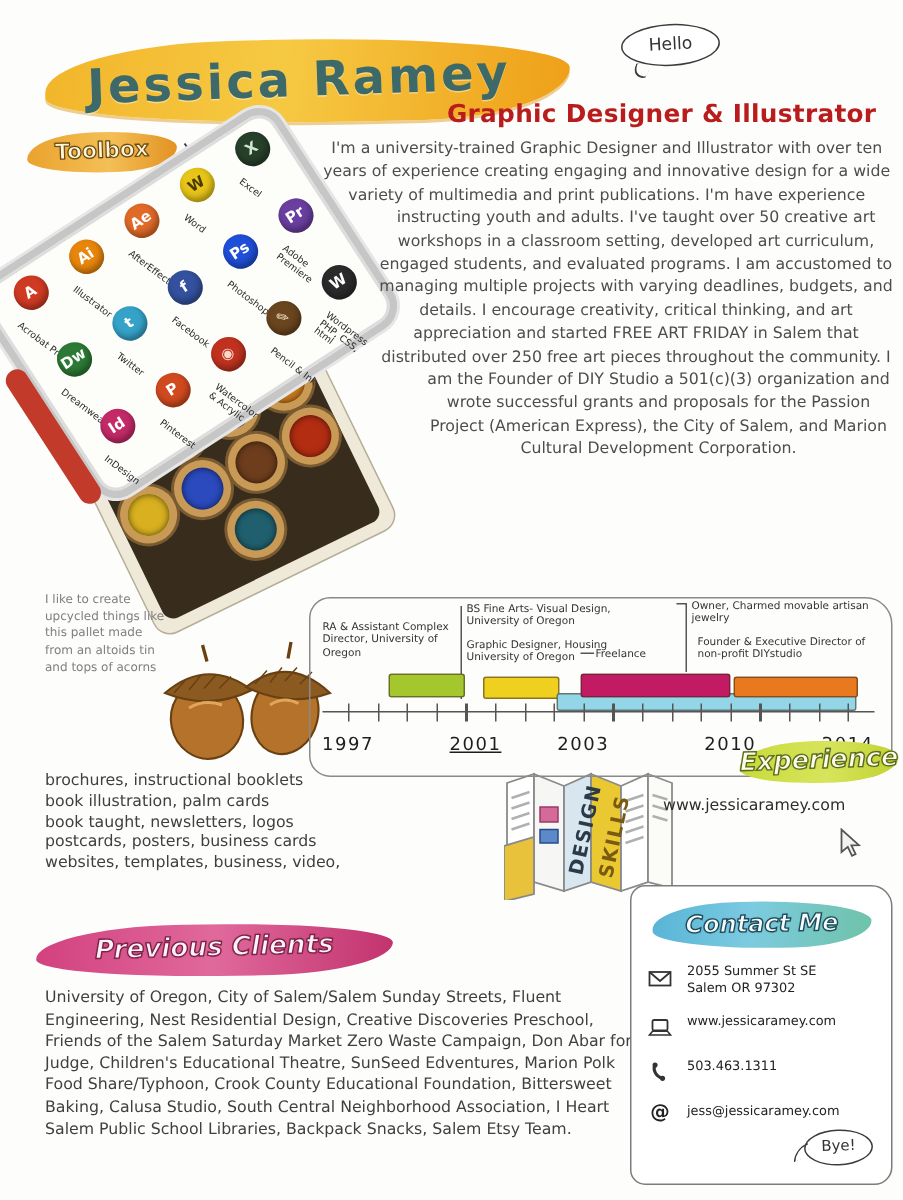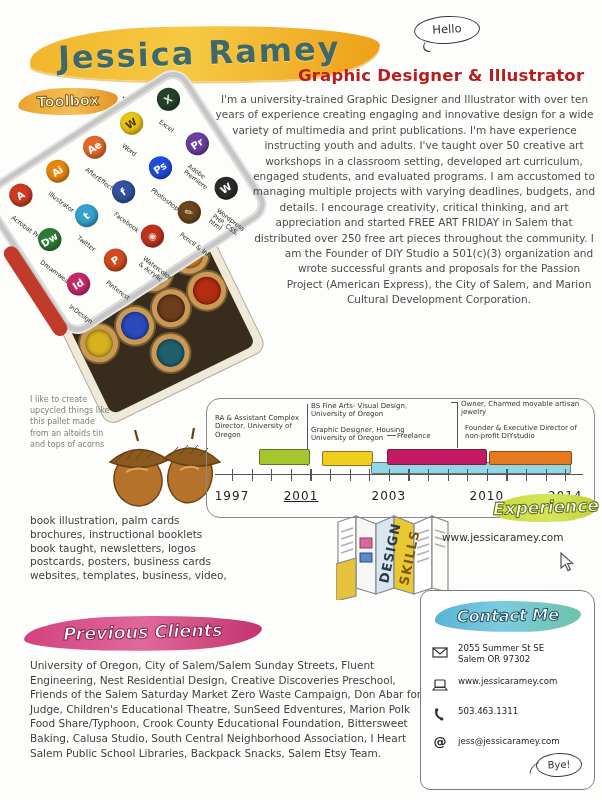--- a/index.html
+++ b/index.html
@@ -224,31 +224,31 @@
       <div class="tl-tick" style="left: 201.4px;"></div>
       <div class="tl-tick" style="left: 221px;"></div>
       <div class="tl-tick" style="left: 240.6px;"></div>
       <div class="tl-tick" style="left: 260.2px;"></div>
       <div class="tl-tick" style="left: 279.8px;"></div>
       <div class="tl-tick" style="left: 299.4px;"></div>
       <div class="tl-tick" style="left: 319px;"></div>
       <div class="tl-tick" style="left: 338.6px;"></div>
       <div class="tl-tick" style="left: 358.2px;"></div>
       <div class="tl-year" style="left: 25px;">1997</div>
-      <div class="tl-year" style="left: 94px; text-decoration: underline;">2001</div>
+      <div class="tl-year" style="left: 110px; text-decoration: underline;">2001</div>
       <div class="tl-year" style="left: 181.8px;">2003</div>
       <div class="tl-year" style="left: 279.8px;">2010</div>
       <div class="tl-year" style="left: 358.2px;">2014</div>
     </div>
   <div class="experience-badge">Experience</div>
 </div>
 
 <div class="abs skills-list">
+  <div>brochures, instructional booklets</div>
   <div>book illustration, palm cards</div>
-  <div>brochures, instructional booklets</div>
   <div>book taught, newsletters, logos</div>
   <div>postcards, posters, business cards</div>
   <div>websites, templates, business, video,</div>
 </div>
 
 <svg class="abs brochure" width="118" height="92" viewBox="0 0 118 92">
   <g stroke="#8a8a8a" stroke-width="1.2">
     <polygon points="2,14 20,8 20,80 2,88" fill="#ffffff"></polygon>
     <polygon points="20,8 40,16 40,86 20,80" fill="#f6f6f4"></polygon>
     <polygon points="40,16 58,8 58,80 40,86" fill="#d8e6f0"></polygon>

